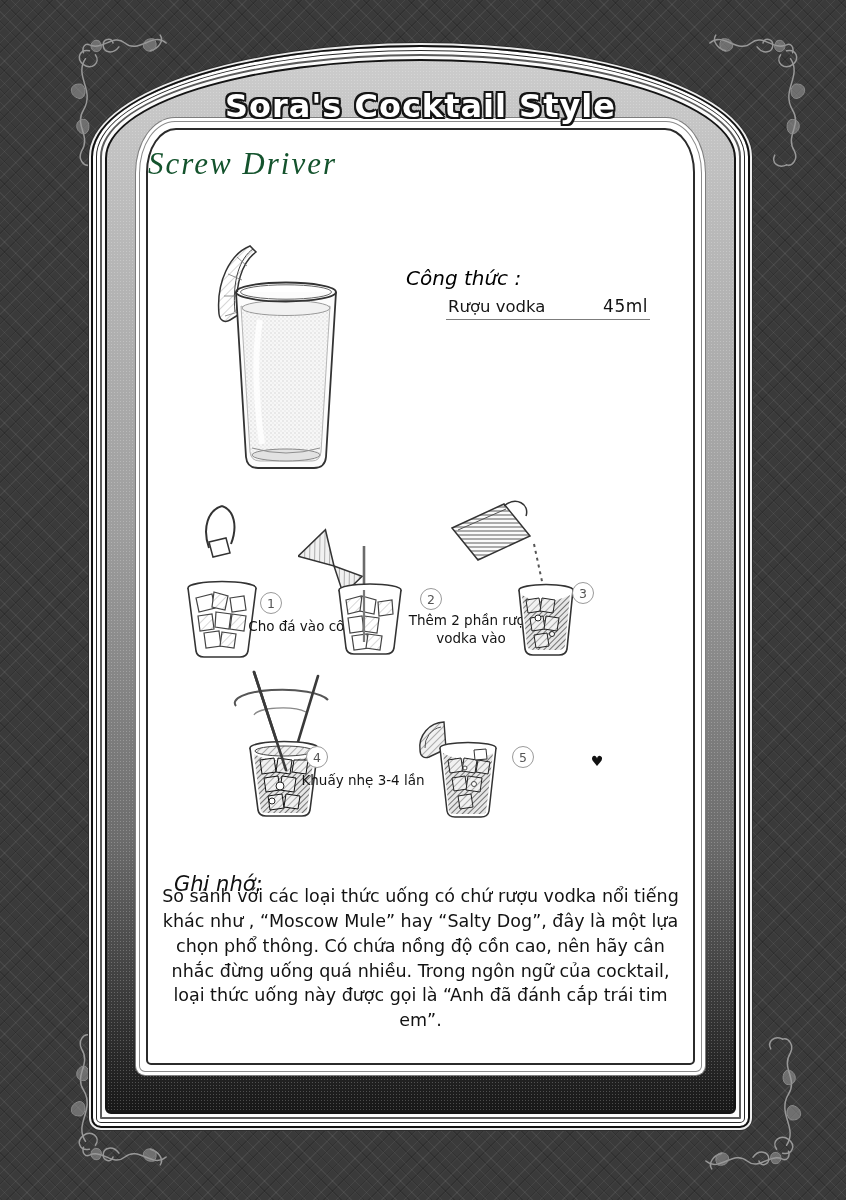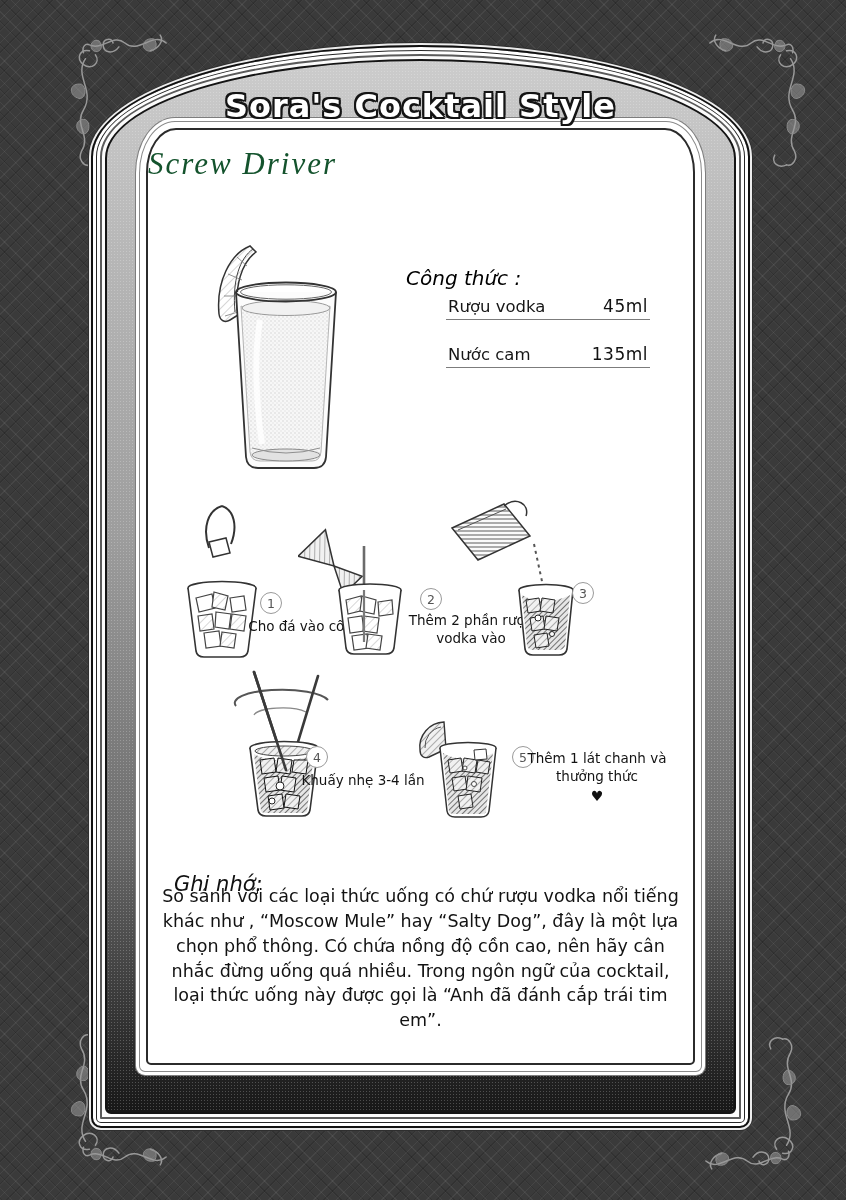--- a/index.html
+++ b/index.html
@@ -42,21 +42,21 @@
   .card{width:100%;height:100%;box-sizing:border-box;position:relative;background:#ffffff;
     border:2px solid #2b2b2b;border-radius:30px 30px 5px 5px / 44px 44px 5px 5px;overflow:hidden;}
   .card-content{position:absolute;inset:0;color:#1a1a1a;}
   
   .drink-title{position:absolute;top:16px;left:0;right:0;text-align:left;
     font-family:Liberation Serif, serif;font-style:italic;font-size:31px;letter-spacing:2px;color:#14532d;}
   .main-glass{position:absolute;left:46px;top:94px;width:178px;height:258px;}
   .recipe-heading{position:absolute;left:258px;top:116px;font-style:italic;font-size:20px;color:#000000;margin-top:20px;}
   .ingredients{position:absolute;left:298px;top:166px;width:204px;}
   .ing-row{display:flex;justify-content:space-between;align-items:baseline;
-    border-bottom:1.5px solid #7c7c7c;padding:0 2px 3px;margin-bottom:24px;}
+    border-bottom:1.5px solid #7c7c7c;padding:0 2px 3px;}
   .ing-label{font-size:16.5px;color:#161616;}
   .ing-amount{font-size:17px;color:#111;letter-spacing:.5px;}
   .step-icon{position:absolute;}
   .num{position:absolute;display:flex;align-items:center;justify-content:center;
     width:20px;height:20px;border:1.5px solid #9a9a9a;border-radius:50%;
     font-size:12.5px;color:#555;background:#fff;}
   .cap{position:absolute;text-align:center;font-size:13.5px;line-height:1.3;color:#131313;}
   .heart{font-size:14px;color:#111;margin-top:2px;}
   .note-heading{position:absolute;left:26px;top:710px;font-style:italic;font-size:21px;color:#111;margin-top:32px;}
   .note-body{position:absolute;left:8px;right:8px;top:754px;text-align:center;
@@ -147,24 +147,20 @@
                 <path d="M42,68 L52,233 Q53,244 64,244 L120,244 Q131,244 132,233 L142,68" fill="none" stroke="#333" stroke-width="1.8"></path>
               </svg>
 
               <div class="recipe-heading">Công thức :</div>
 
               <div class="ingredients">
                 <div class="ing-row">
                   <span class="ing-label">Rượu vodka</span>
                   <span class="ing-amount">45ml</span>
                 </div>
-                <div class="ing-row">
-                  <span class="ing-label">Nước cam</span>
-                  <span class="ing-amount">135ml</span>
-                </div>
               </div>
 
               <svg class="step-icon" style="left:28px;top:372px;width:92px;height:158px" viewBox="0 0 92 158">
                 <path d="M46,4 C32,8 26,26 33,46" fill="none" stroke="#333" stroke-width="2"></path>
                 <path d="M46,4 C58,8 62,24 55,42" fill="none" stroke="#333" stroke-width="2"></path>
                 <polygon points="33,40 50,36 54,51 37,55" fill="#fff" stroke="#333" stroke-width="1.5"></polygon>
                 <ellipse cx="46" cy="86" rx="34" ry="6.5" fill="#fff" stroke="#333" stroke-width="1.6"></ellipse>
                 <path d="M12,86 L20,149 Q21,155 28,155 L64,155 Q71,155 72,149 L80,86" fill="#fff" stroke="#333" stroke-width="1.6"></path>
                 <g fill="#fff" stroke="#444" stroke-width="1.2">
                   <polygon points="20,96 36,92 39,106 23,110"></polygon>
@@ -260,21 +256,20 @@
                   <polygon points="36,60 49,58 51,71 38,73"></polygon>
                   <polygon points="52,58 66,60 64,74 50,72"></polygon>
                   <polygon points="42,78 55,76 57,89 44,91"></polygon>
                 </g>
                 <polygon points="58,32 70,31 71,41 59,42" fill="#fff" stroke="#333" stroke-width="1"></polygon>
                 <circle cx="49" cy="50" r="2" fill="#fff" stroke="#222" stroke-width=".8"></circle>
                 <circle cx="58" cy="66" r="2.5" fill="#fff" stroke="#222" stroke-width=".8"></circle>
               </svg>
               <span class="num" style="left:364px;top:616px">5</span>
               <div class="cap" style="left:374px;top:620px;width:150px">
-                <span>Thêm 1 lát chanh và thưởng thức</span>
                 <div class="heart">♥</div>
               </div>
 
               <div class="note-heading">Ghi nhớ:</div>
               <div class="note-body">So sánh với các loại thức uống có chứ rượu vodka nổi tiếng khác như , “Moscow Mule” hay “Salty Dog”, đây là một lựa chọn phổ thông. Có chứa nồng độ cồn cao, nên hãy cân nhắc đừng uống quá nhiều. Trong ngôn ngữ của cocktail, loại thức uống này được gọi là “Anh đã đánh cắp trái tim em”.</div>
 
             </div>
           </div>
         </div>
       </div>

